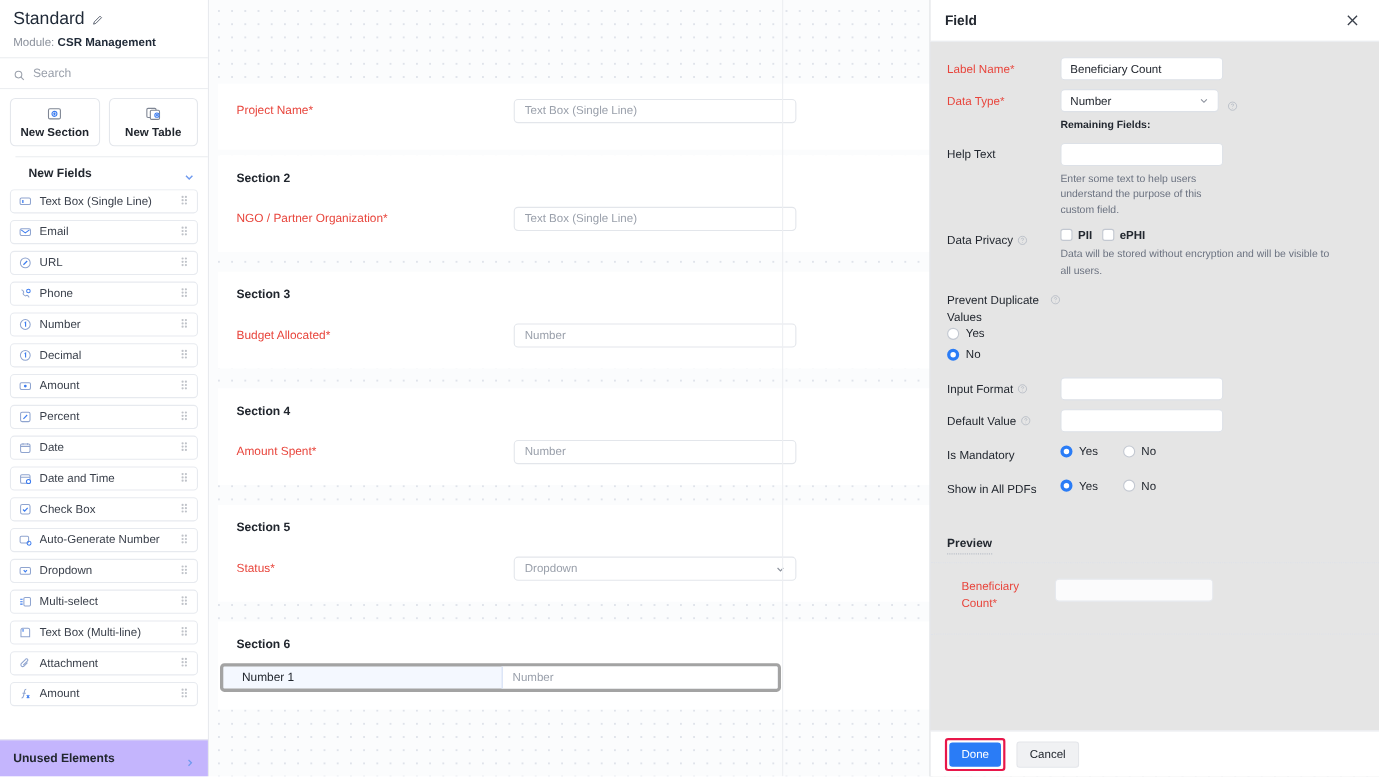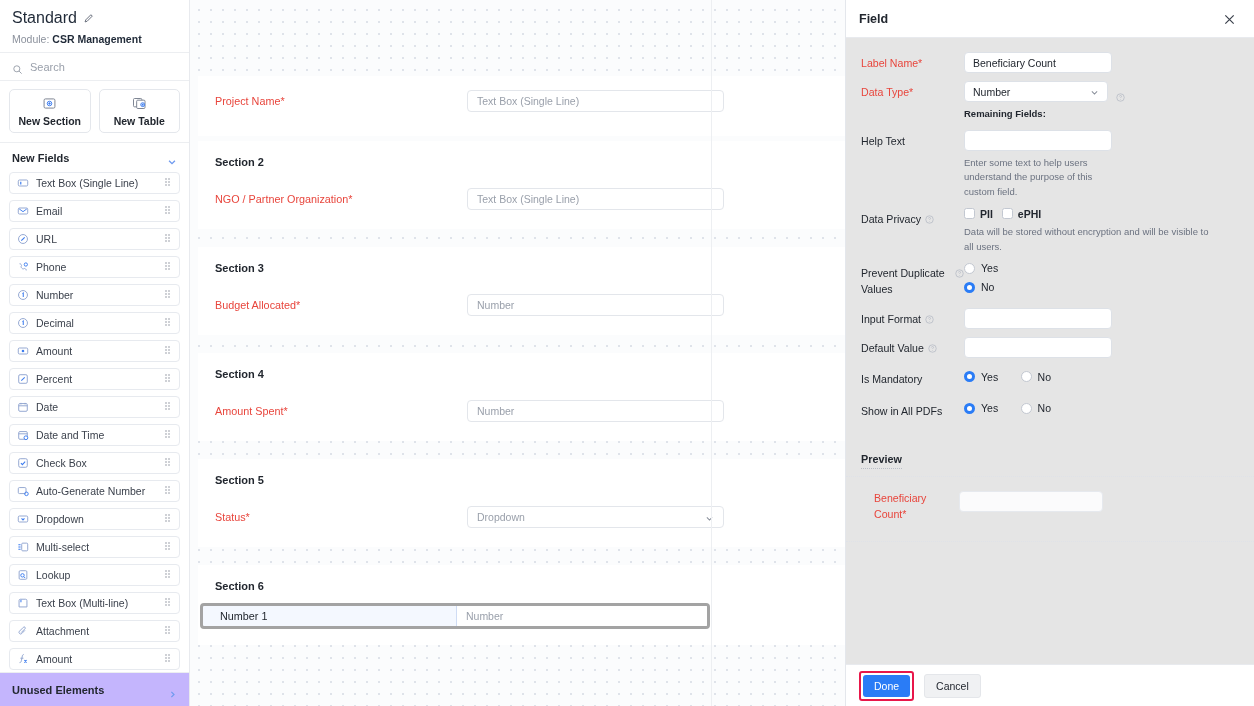--- a/index.html
+++ b/index.html
@@ -40,21 +40,21 @@
   .newbtn {
     flex: 1; height: 44px; border: 1px solid #e4e7ec; border-radius: 5px;
     background: #fff; display: flex; flex-direction: column;
     align-items: center; justify-content: center; gap: 4px; cursor: pointer;
   }
   .newbtn .ic { width: 15px; height: 15px; color: #7f8694; }
   .newbtn .lbl { font-size: 10.5px; font-weight: bold; color: #22272f; }
 
   .sb-group-head {
     display: flex; align-items: center; justify-content: space-between;
-    padding: 9px 12px 8px 12px; border-top: 1px solid #eceef1; cursor: pointer;
+    padding: 9px 12px 8px 12px; border-top: 1px solid #eceef1; cursor: pointer; margin-left: 14px;
   }
   .sb-group-head .t { font-size: 11px; font-weight: bold; color: #22272f; }
   .chev { width: 10px; height: 10px; color: #6f9aef; }
 
   .sb-list { flex: 1; overflow: hidden; padding: 0 9px; }
   .fld {
     height: 22px; margin-bottom: 6px; border: 1px solid #e7eaef; border-radius: 4px;
     background: #fff; display: flex; align-items: center; padding: 0 7px 0 7px;
     gap: 7px; cursor: grab;
   }
@@ -504,38 +504,20 @@
         <span class="grip">
             <i></i>
             <i></i>
             <i></i>
             <i></i>
             <i></i>
             <i></i>
           </span>
       </div>
 
-      <div class="fld">
-        <span class="fic">
-            <svg viewBox="0 0 14 14" fill="none" stroke="#8fa4cf" stroke-width="1.1">
-              <rect x="2.5" y="2" width="9" height="10" rx="1.3"></rect>
-              <circle cx="6.4" cy="7.4" r="2" stroke="#3d7df0"></circle>
-              <path d="M8 9l1.6 1.6" stroke="#3d7df0"></path>
-            </svg>
-          </span>
-        <span class="fname">Lookup</span>
-        <span class="grip">
-            <i></i>
-            <i></i>
-            <i></i>
-            <i></i>
-            <i></i>
-            <i></i>
-          </span>
-      </div>
 
       <div class="fld">
         <span class="fic">
             <svg viewBox="0 0 14 14" fill="none" stroke="#8fa4cf" stroke-width="1.1">
               <path d="M2.4 4.2a1.6 1.6 0 011.6-1.6h6a1.6 1.6 0 011.6 1.6v7.4H2.4z"></path>
               <path d="M4.6 3.2v3" stroke="#3d7df0" stroke-width="1.2"></path>
             </svg>
           </span>
         <span class="fname">Text Box (Multi-line)</span>
         <span class="grip">
@@ -728,21 +710,21 @@
             </span>
             <span class="cb">
               <span class="cbox"></span>
               <span>ePHI</span>
             </span>
           </span>
           <div class="hint wide">Data will be stored without encryption and will be visible to all users.</div>
         </span>
       </div>
 
-      <div class="prow" style="">
+      <div class="prow" style="flex-direction:column;">
         <span class="plab" style="width:103px;">
           <span>Prevent Duplicate Values</span>
           <span class="qm">
             <svg viewBox="0 0 12 12" fill="none" stroke="currentColor" stroke-width="1">
                 <circle cx="6" cy="6" r="5"></circle>
                 <path d="M4.6 4.6c0-.8.6-1.3 1.4-1.3s1.4.5 1.4 1.2c0 1-1.4 1-1.4 2"></path>
                 <circle cx="6" cy="8.6" r=".5" fill="currentColor" stroke="none"></circle>
               </svg>
           </span>
         </span>

